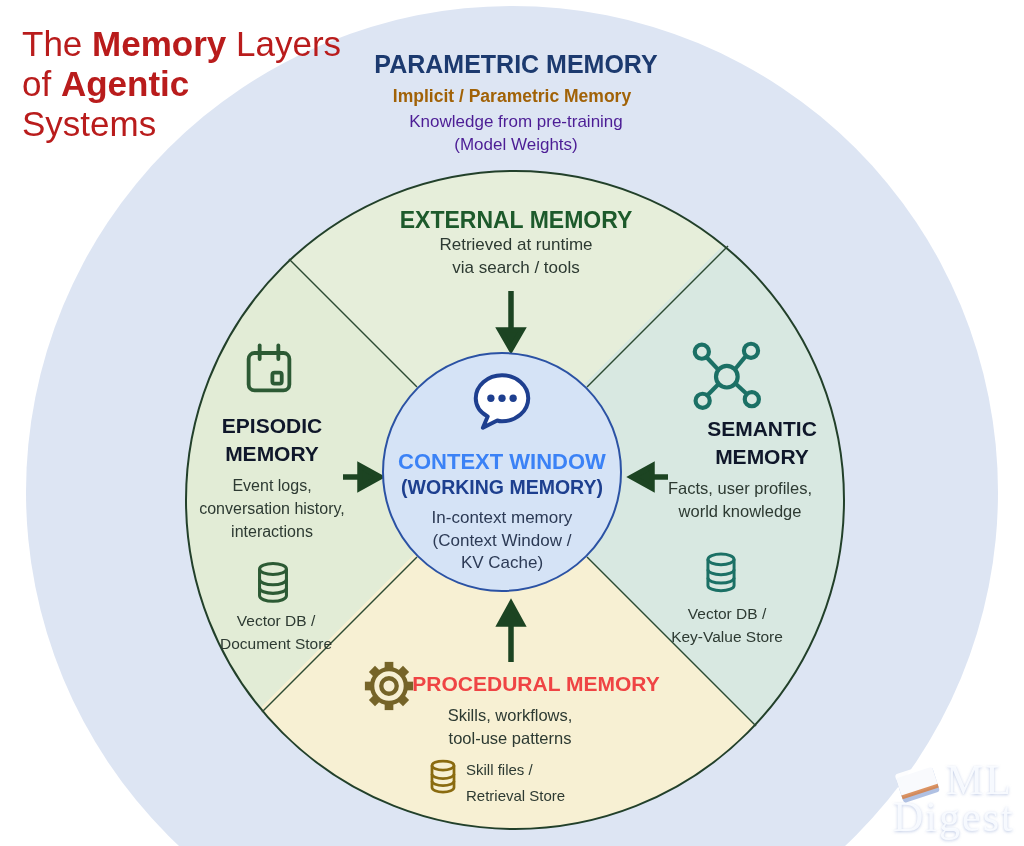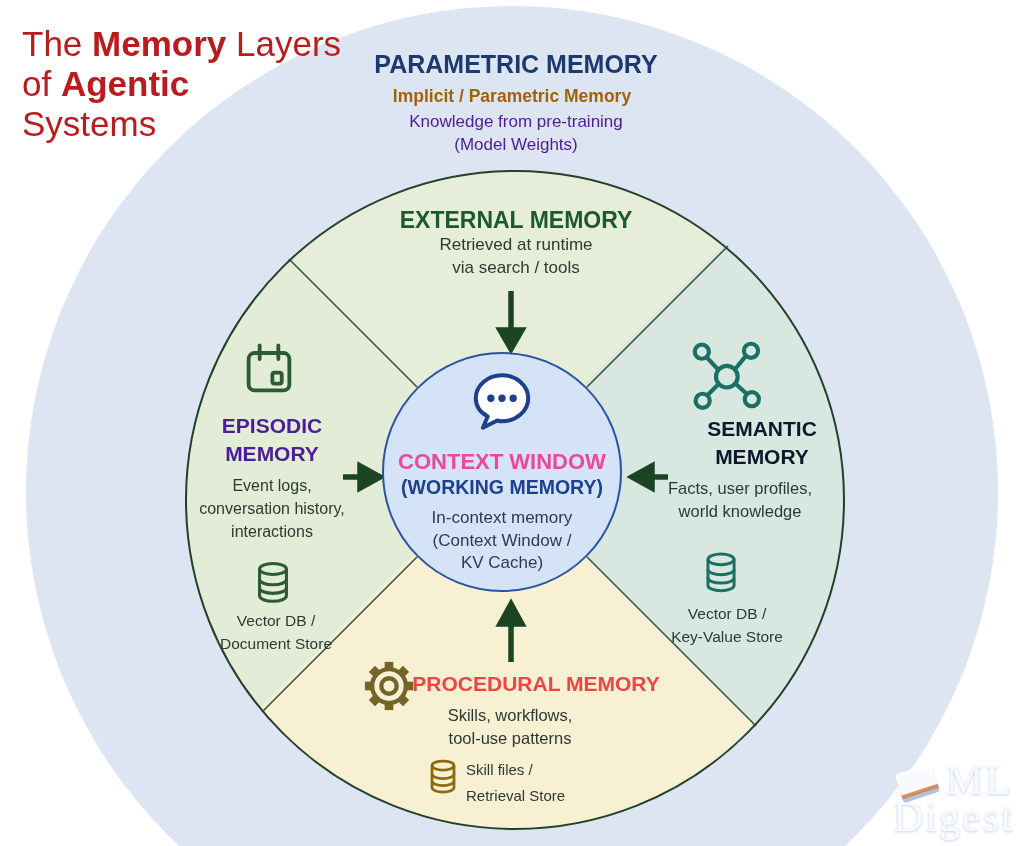--- a/index.html
+++ b/index.html
@@ -19,30 +19,30 @@
   .center-circle{left:382px;top:352px;width:240px;height:240px;border-radius:50%;box-sizing:border-box;
         background:#d5e3f6;border:2.5px solid #2b52a4;}
   
   .page-title{left:22px;top:24px;width:320px;font-size:35px;line-height:40px;color:#b91c1c;}
   .tc{text-align:center;}
   .parametric-title{left:316px;top:50px;width:400px;font-size:25px;font-weight:bold;color:#1c3a6f;}
   .parametric-sub{left:312px;top:86px;width:400px;font-size:17.5px;font-weight:bold;color:#a16207;}
   .parametric-desc{left:316px;top:110px;width:400px;font-size:17px;line-height:23px;color:#4c1d95;}
   .external-title{left:316px;top:199px;width:400px;font-size:23px;font-weight:bold;color:#1d5a2b;margin-top:8px;}
   .external-desc{left:316px;top:233px;width:400px;font-size:17px;line-height:23px;color:#2d3a32;}
-  .episodic-title{left:162px;top:412px;width:220px;font-size:21px;line-height:28px;font-weight:bold;color:#4c1d95;}
+  .episodic-title{left:162px;top:412px;width:220px;font-size:21px;line-height:28px;font-weight:bold;color:#0f172a;}
   .episodic-desc{left:152px;top:474px;width:240px;font-size:16px;line-height:23px;color:#2d3a32;}
   .episodic-store{left:176px;top:609px;width:200px;font-size:15.5px;line-height:23px;color:#2d3a32;}
   .semantic-title{left:652px;top:415px;width:220px;font-size:21px;line-height:28px;font-weight:bold;color:#0f172a;}
   .semantic-desc{left:620px;top:477px;width:240px;font-size:16.5px;line-height:23px;color:#2d3a32;}
   .semantic-store{left:627px;top:602px;width:200px;font-size:15.5px;line-height:23px;color:#2d3a32;}
   .procedural-title{left:376px;top:672px;width:320px;font-size:21px;font-weight:bold;color:#ef4444;}
   .procedural-desc{left:390px;top:704px;width:240px;font-size:16.5px;line-height:23px;color:#2d3a32;}
   .procedural-store{left:466px;top:757px;width:170px;font-size:15px;line-height:26px;color:#2d3a32;text-align:left;}
-  .center-title-1{left:384px;top:449px;width:236px;font-size:22px;font-weight:bold;color:#ec4899;}
+  .center-title-1{left:384px;top:449px;width:236px;font-size:22px;font-weight:bold;color:#3b82f6;}
   .center-title-2{left:384px;top:476px;width:236px;font-size:19.5px;font-weight:bold;color:#1d3f8f;}
   .center-desc{left:392px;top:507px;width:220px;font-size:17px;line-height:22.5px;color:#2c3a55;}
   .annotation{left:853px;top:450px;width:160px;font-size:15.5px;line-height:21px;color:#36425c;text-align:left;}
   
   .wm{font-family:"Liberation Serif","DejaVu Serif",serif;color:rgba(250,252,255,0.92);
       text-shadow:0 1px 3px rgba(140,160,210,0.55);letter-spacing:2px;}
   .wm-ml{left:946px;top:756px;font-size:42px;}
   .wm-digest{left:893px;top:793px;font-size:42px;}
 </style>
 </head>

